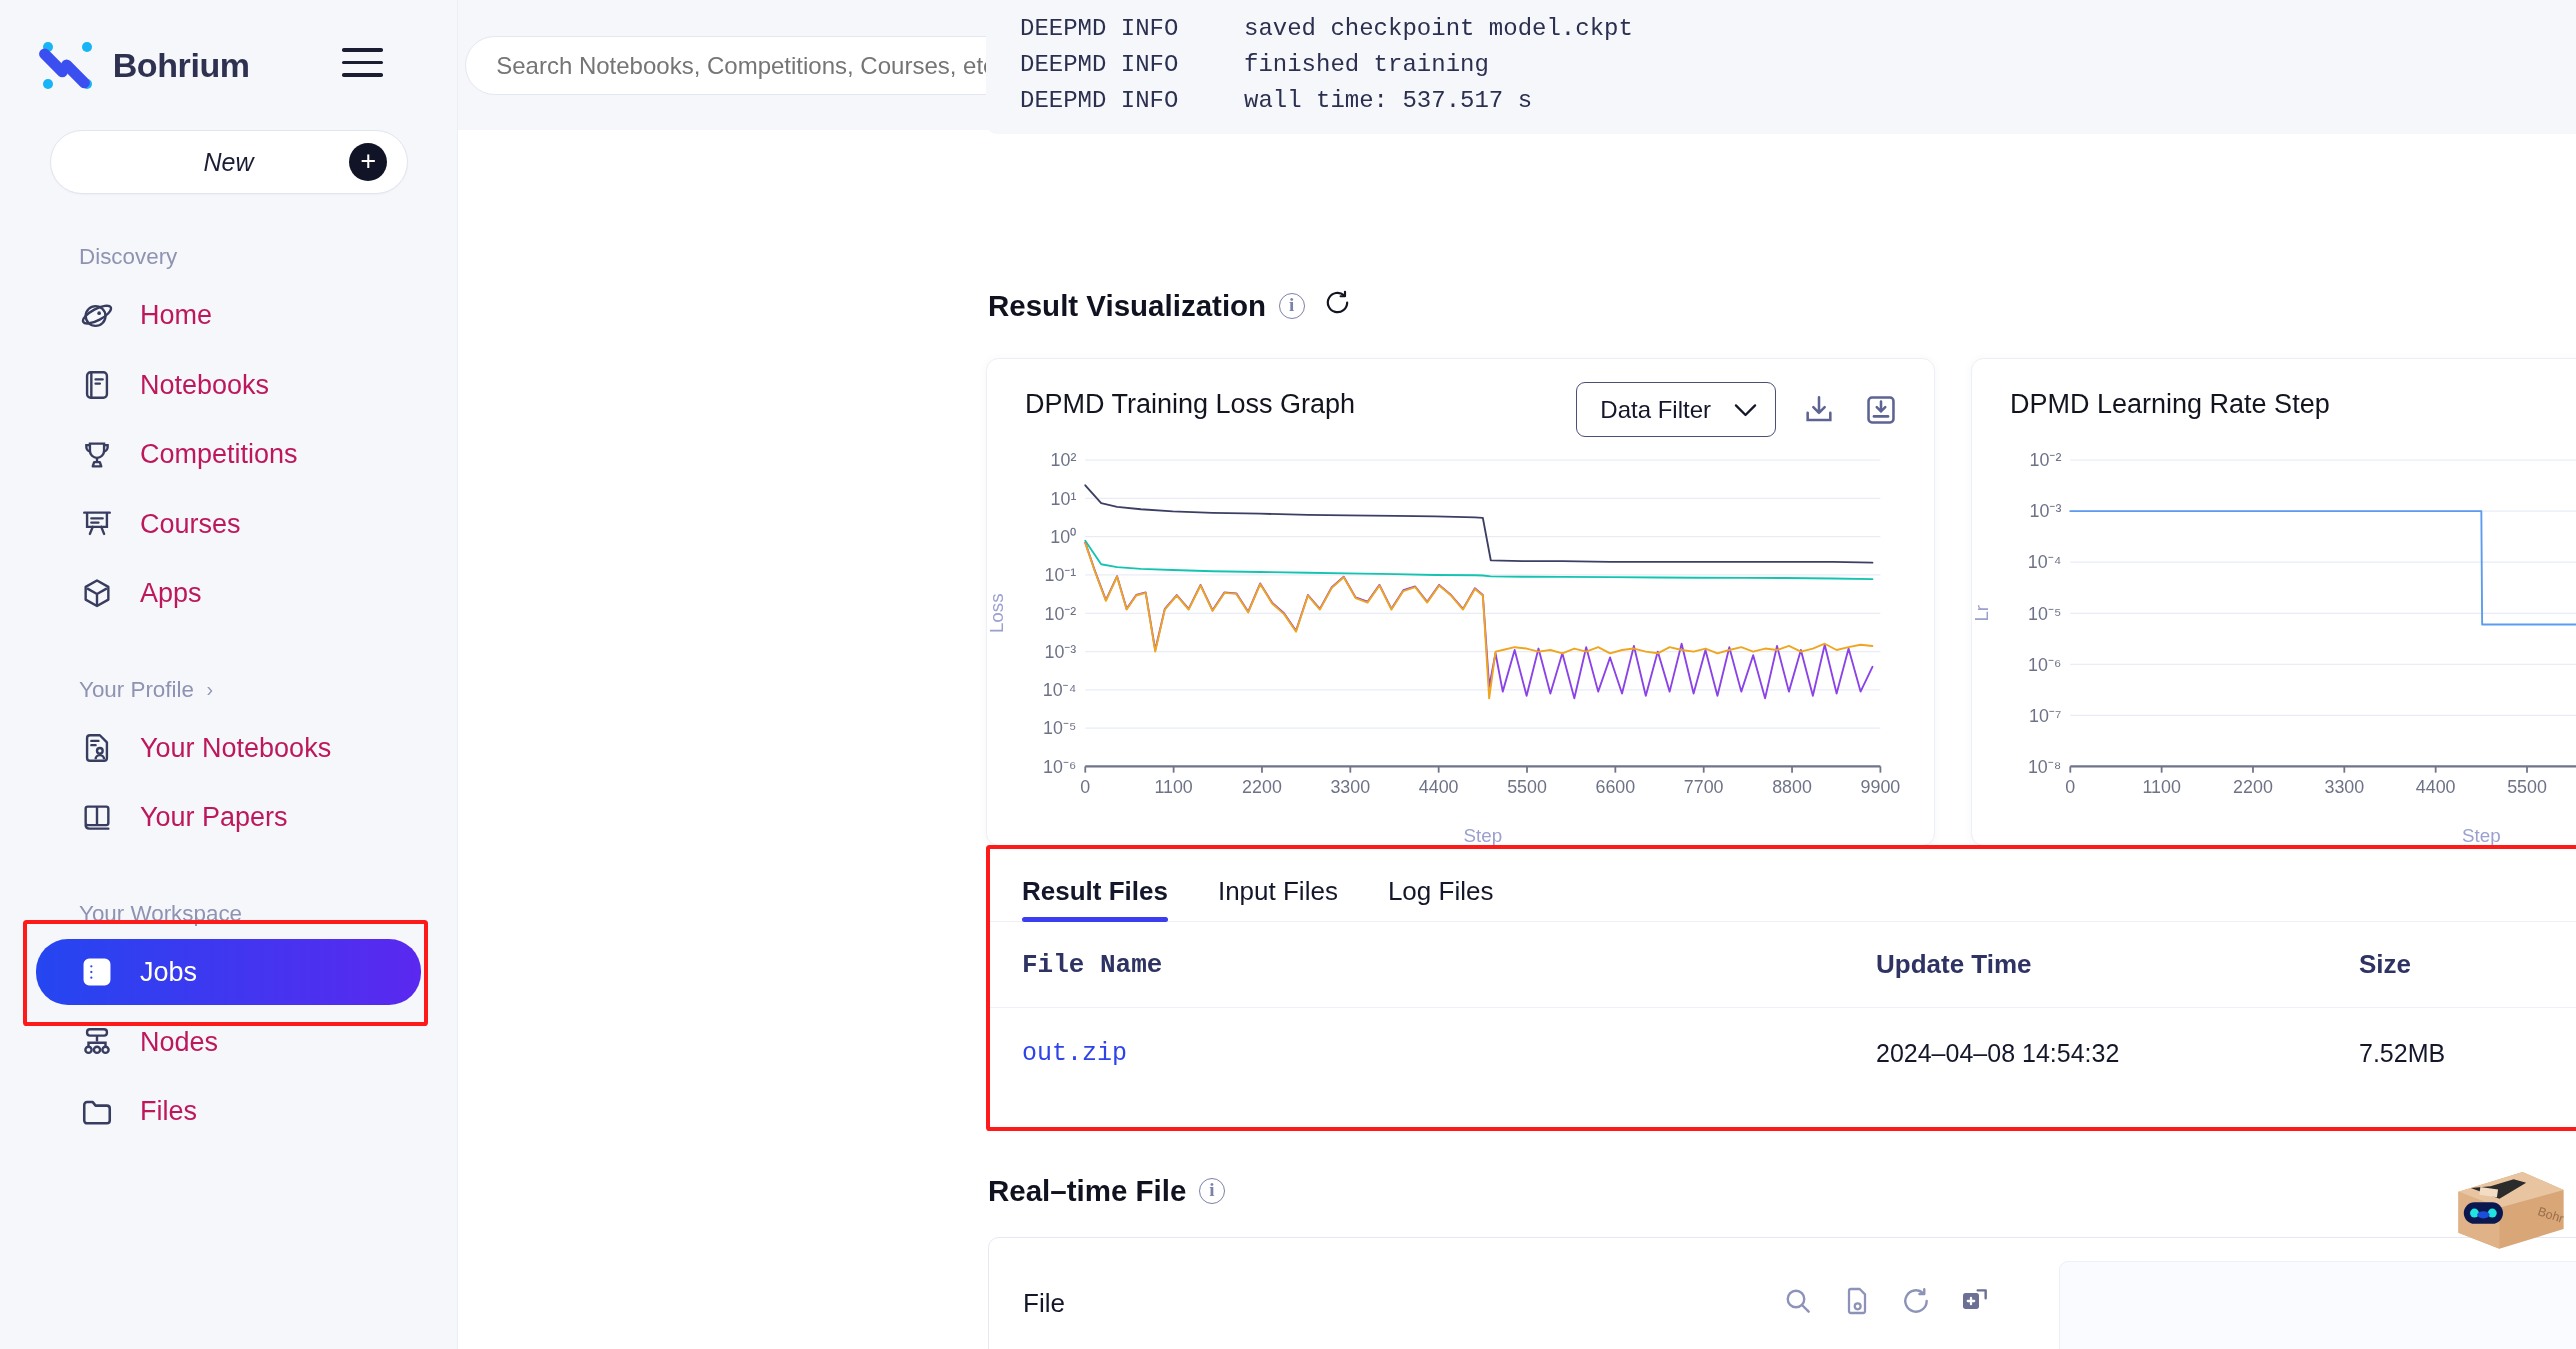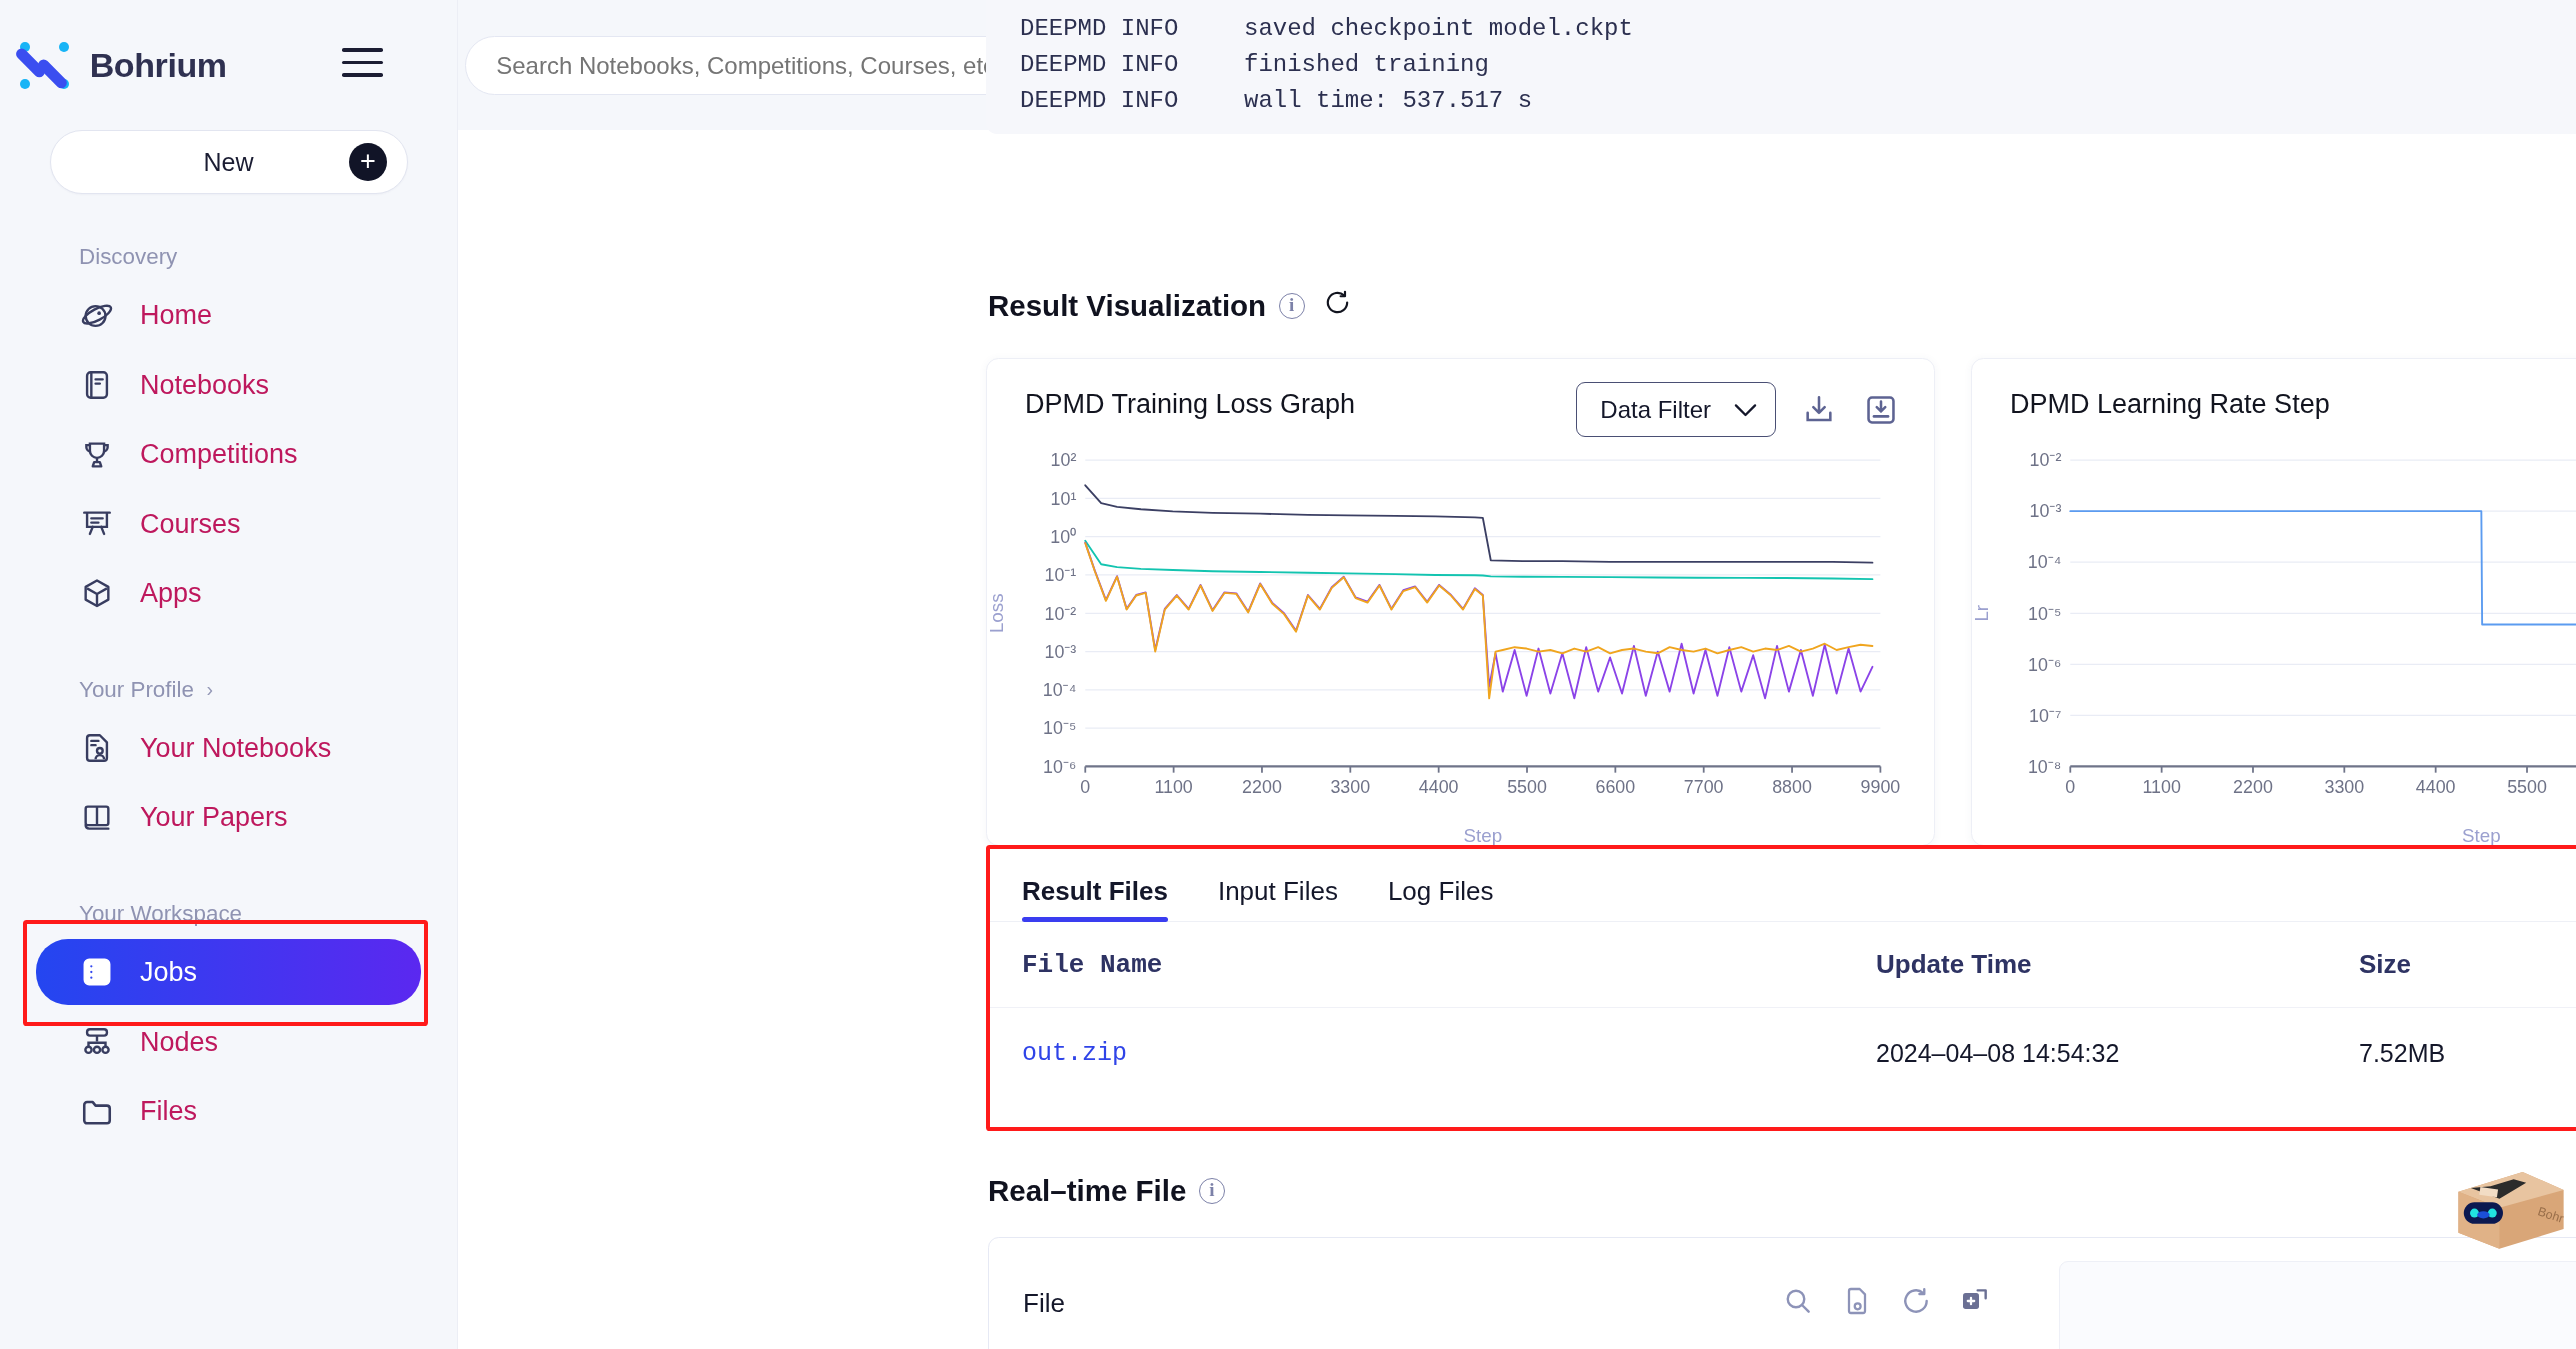--- a/index.html
+++ b/index.html
@@ -12,34 +12,35 @@
   }
   .app { position: relative; width: 2576px; height: 1350px; display: flex; background:#f6f7fb; }
 
   
   .sidebar {
     width: 458px; height: 1350px;
     background: #f5f7fb;
     position: relative; flex: none;
     border-right: 0.9px solid #eceef5;
   }
-  .brand { display: flex; align-items: center; height: 130px; padding-left: 20px; }
+  .brand { display: flex; align-items: center; height: 130px; padding-left: 43px; }
   .logo-mark { width: 50px; height: 50px; position: relative; flex: none; }
   .logo-mark i { position: absolute; border-radius: 50%; background:#18b4f6; width:9.8px;height:9.8px; }
   .logo-bar { position:absolute; background:#3b4ef0; border-radius: 5.4px; }
   .brand-name { font-size: 34px; font-weight: 700; color:#2f3151; margin-left: 19.7px; letter-spacing:-0.4px;}
   .hamburger { position:absolute; left: 342px; top: 48px; width: 41px; height: 34px; cursor:pointer;}
   .hamburger span { display:block; height:3.6px; background:#1b1d33; border-radius:1.8px; margin-bottom:9px; }
 
   .new-btn {
     margin: 0 auto; width: 358px; height: 64px; background:#fff;
     border: 0.9px solid #e2e5f0; border-radius: 32px;
     display:flex; align-items:center; justify-content:center; position:relative;
     font-size: 25px; color:#1b1d33; cursor:pointer;
     box-shadow: 0 0.9px 1.8px rgba(40,50,90,.04);
+    font-style: italic;
   }
   .new-btn .plus {
     position:absolute; right: 19.7px; top: 50%; transform: translateY(-50%);
     width: 38px; height:38px; border-radius:50%; background:#111427;
     color:#fff; font-size: 27px; line-height: 36px; text-align:center; font-weight:400;
   }
 
   .sec-label { font-size: 22.4px; color:#8f93b2; padding: 0 0 0 79px; margin-top: 50px; margin-bottom: 12.5px; display:flex; align-items:center; gap:12.5px;}
   .sec-label .chev { font-size:19.7px; color:#9397b6; }
 

